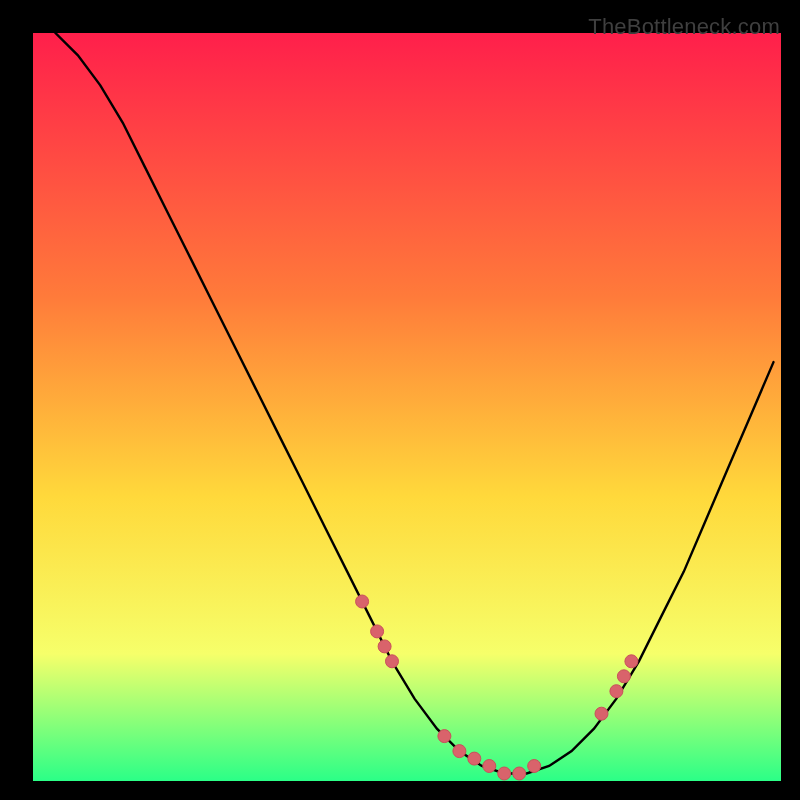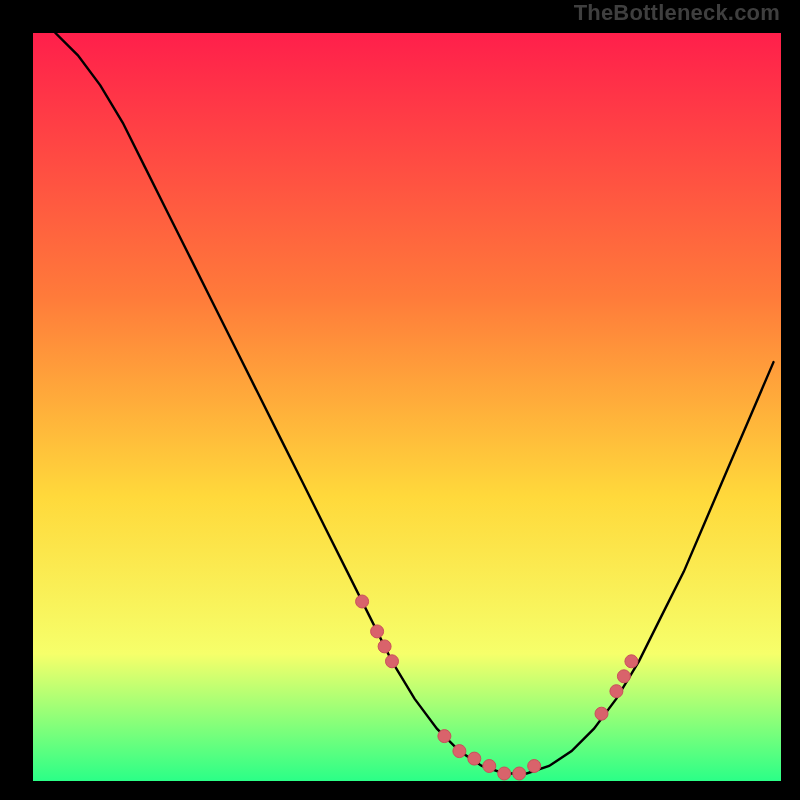--- a/index.html
+++ b/index.html
@@ -21,25 +21,25 @@
   }
   .plot {
     position: absolute;
     left: 0;
     top: 0;
     width: 748px;
     height: 748px;
   }
   .watermark {
     position: absolute;
-    top: 0;
+    top: 14px;
     right: 20px;
     color: #3f3f3f;
     font-size: 22px;
-    font-weight: 700;
+    font-weight: 400;
     letter-spacing: 0.2px;
     user-select: none;
   }
   svg { display: block; }
 </style>
 </head>
 <body>
 
 <div class="frame">
   <svg class="plot" viewBox="0 0 748 748">

